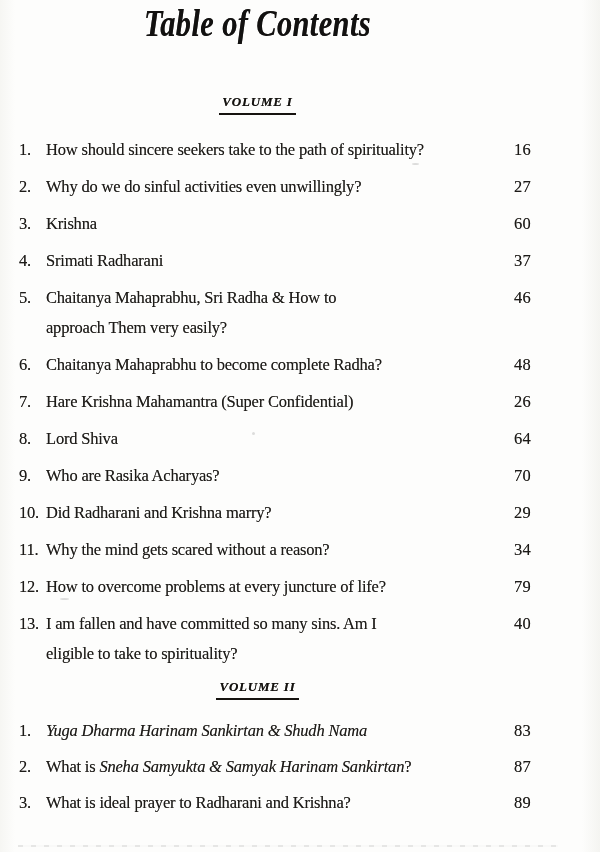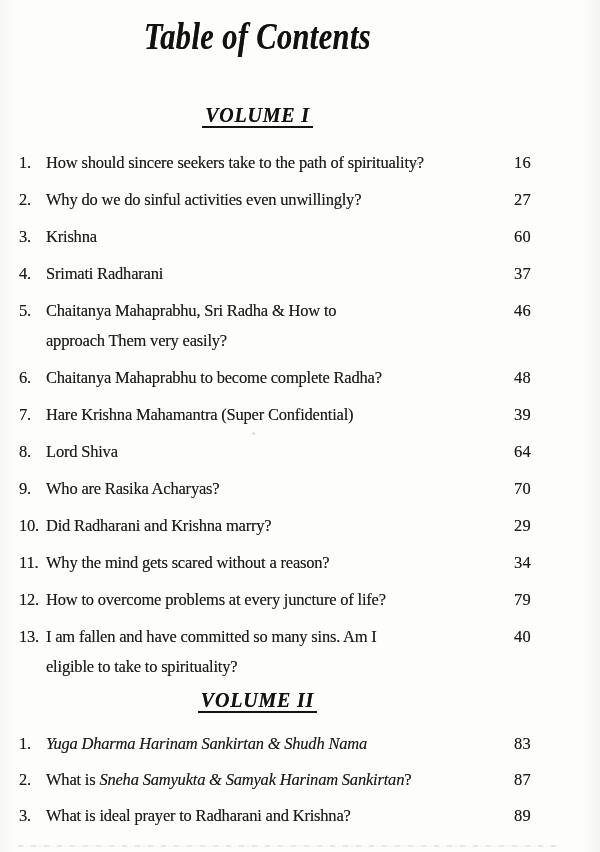--- a/index.html
+++ b/index.html
@@ -9,21 +9,21 @@
   }
   .page {
     position: relative;
     width: 600px;
     height: 852px;
     margin: 0 auto;
     overflow: hidden;
     background: linear-gradient(90deg, #f6f6f3 0, #fdfdfc 2.5%, #fdfdfc 97%, #f4f4f1 100%);
     color: #1b1a18;
   }
-  .content { padding-top: 14px; }
+  .content { padding-top: 1px; }
 
   .title {
     margin: 0;
     width: 515px;
     text-align: center;
     font-family: "Liberation Serif", serif;
     font-style: italic;
     font-weight: 700;
     font-size: 38px;
     line-height: 45px;
@@ -31,21 +31,21 @@
     transform: scaleX(0.80);
     transform-origin: 50% 50%;
     letter-spacing: 0.5px;
     text-shadow: 0 0 0.6px rgba(18,17,16,0.7);
   }
 
   .volume-heading {
     margin: 0;
     width: 515px;
     text-align: center;
-    font-size: 20px;
+    font-size: 13px;
     line-height: 22px;
   }
   .volume-heading .hd {
     display: inline-block;
     font-style: italic;
     font-weight: 700;
     letter-spacing: 0.8px;
     color: #14120f;
     border-bottom: 2px solid #16130f;
     padding: 0 3px 0 3px;
@@ -147,21 +147,21 @@
               <div class="toc-text">
                 <div class="toc-line"><span class="rm">Chaitanya Mahaprabhu to become complete Radha?</span></div>
               </div>
               <span class="toc-page">48</span>
             </div>
             <div class="toc-item">
               <span class="toc-num">7.</span>
               <div class="toc-text">
                 <div class="toc-line"><span class="rm">Hare Krishna Mahamantra (Super Confidential)</span></div>
               </div>
-              <span class="toc-page">39</span>
+              <span class="toc-page">26</span>
             </div>
             <div class="toc-item">
               <span class="toc-num">8.</span>
               <div class="toc-text">
                 <div class="toc-line"><span class="rm">Lord Shiva</span></div>
               </div>
               <span class="toc-page">64</span>
             </div>
             <div class="toc-item">
               <span class="toc-num">9.</span>

